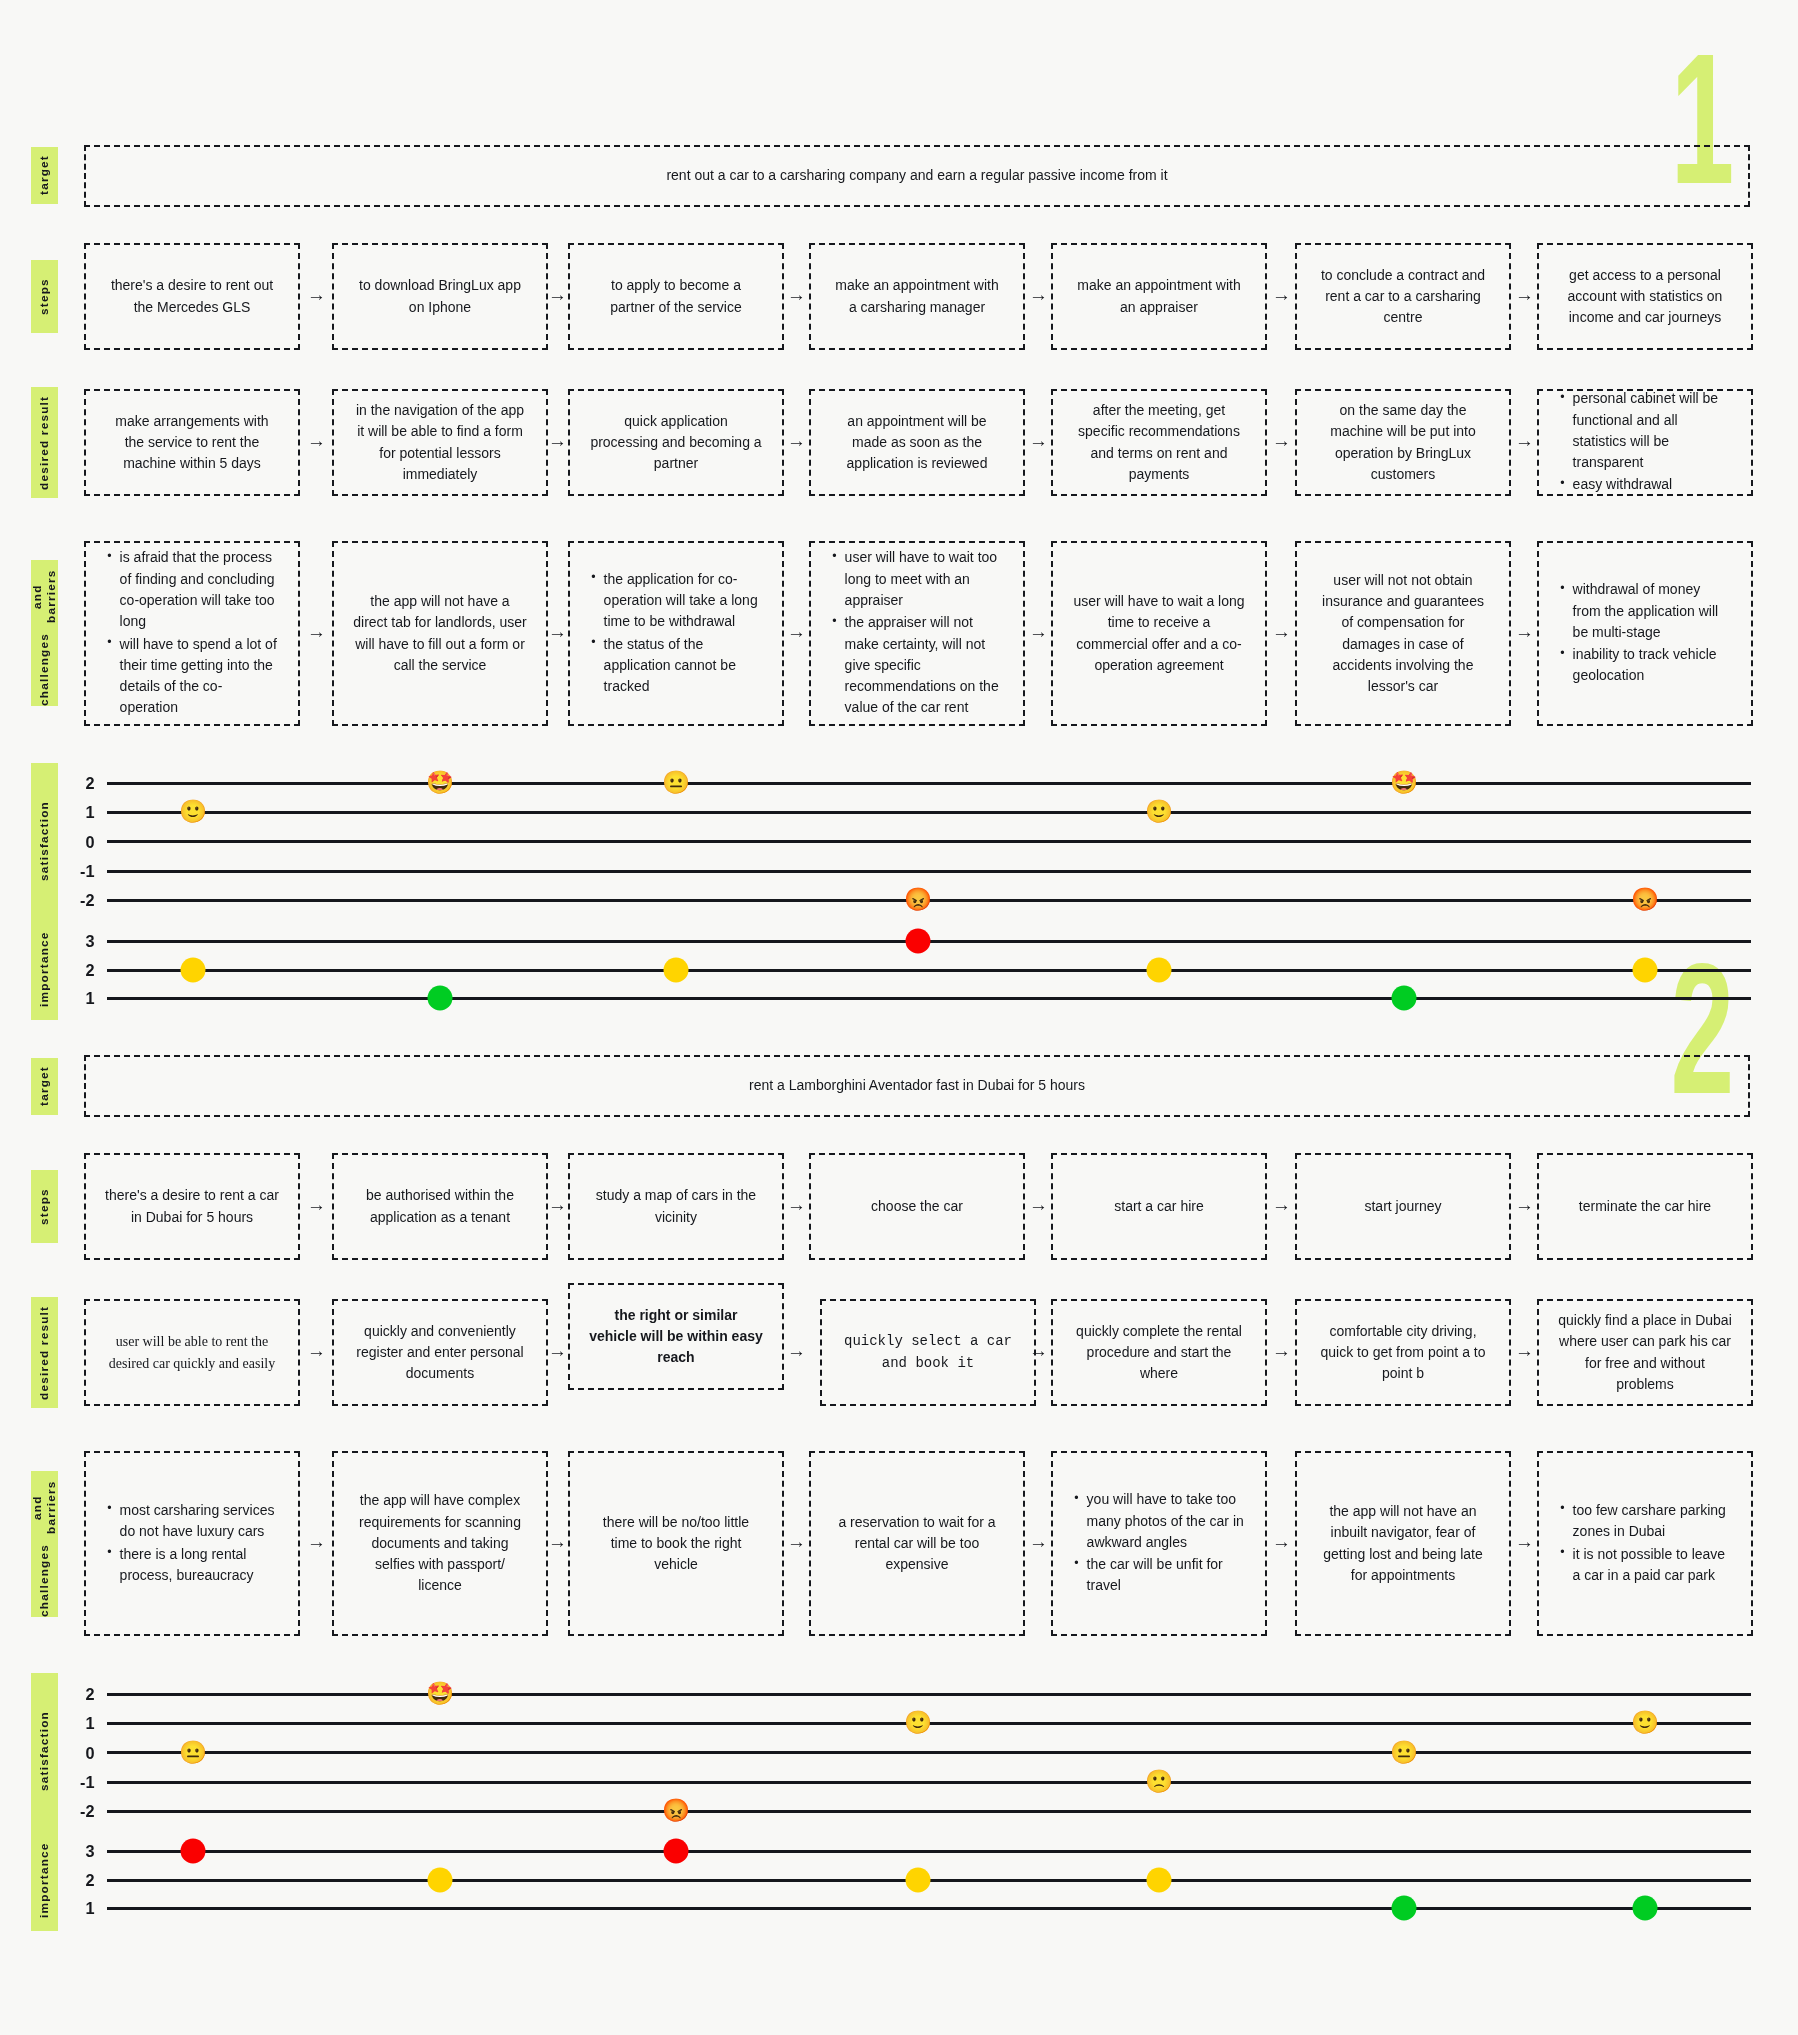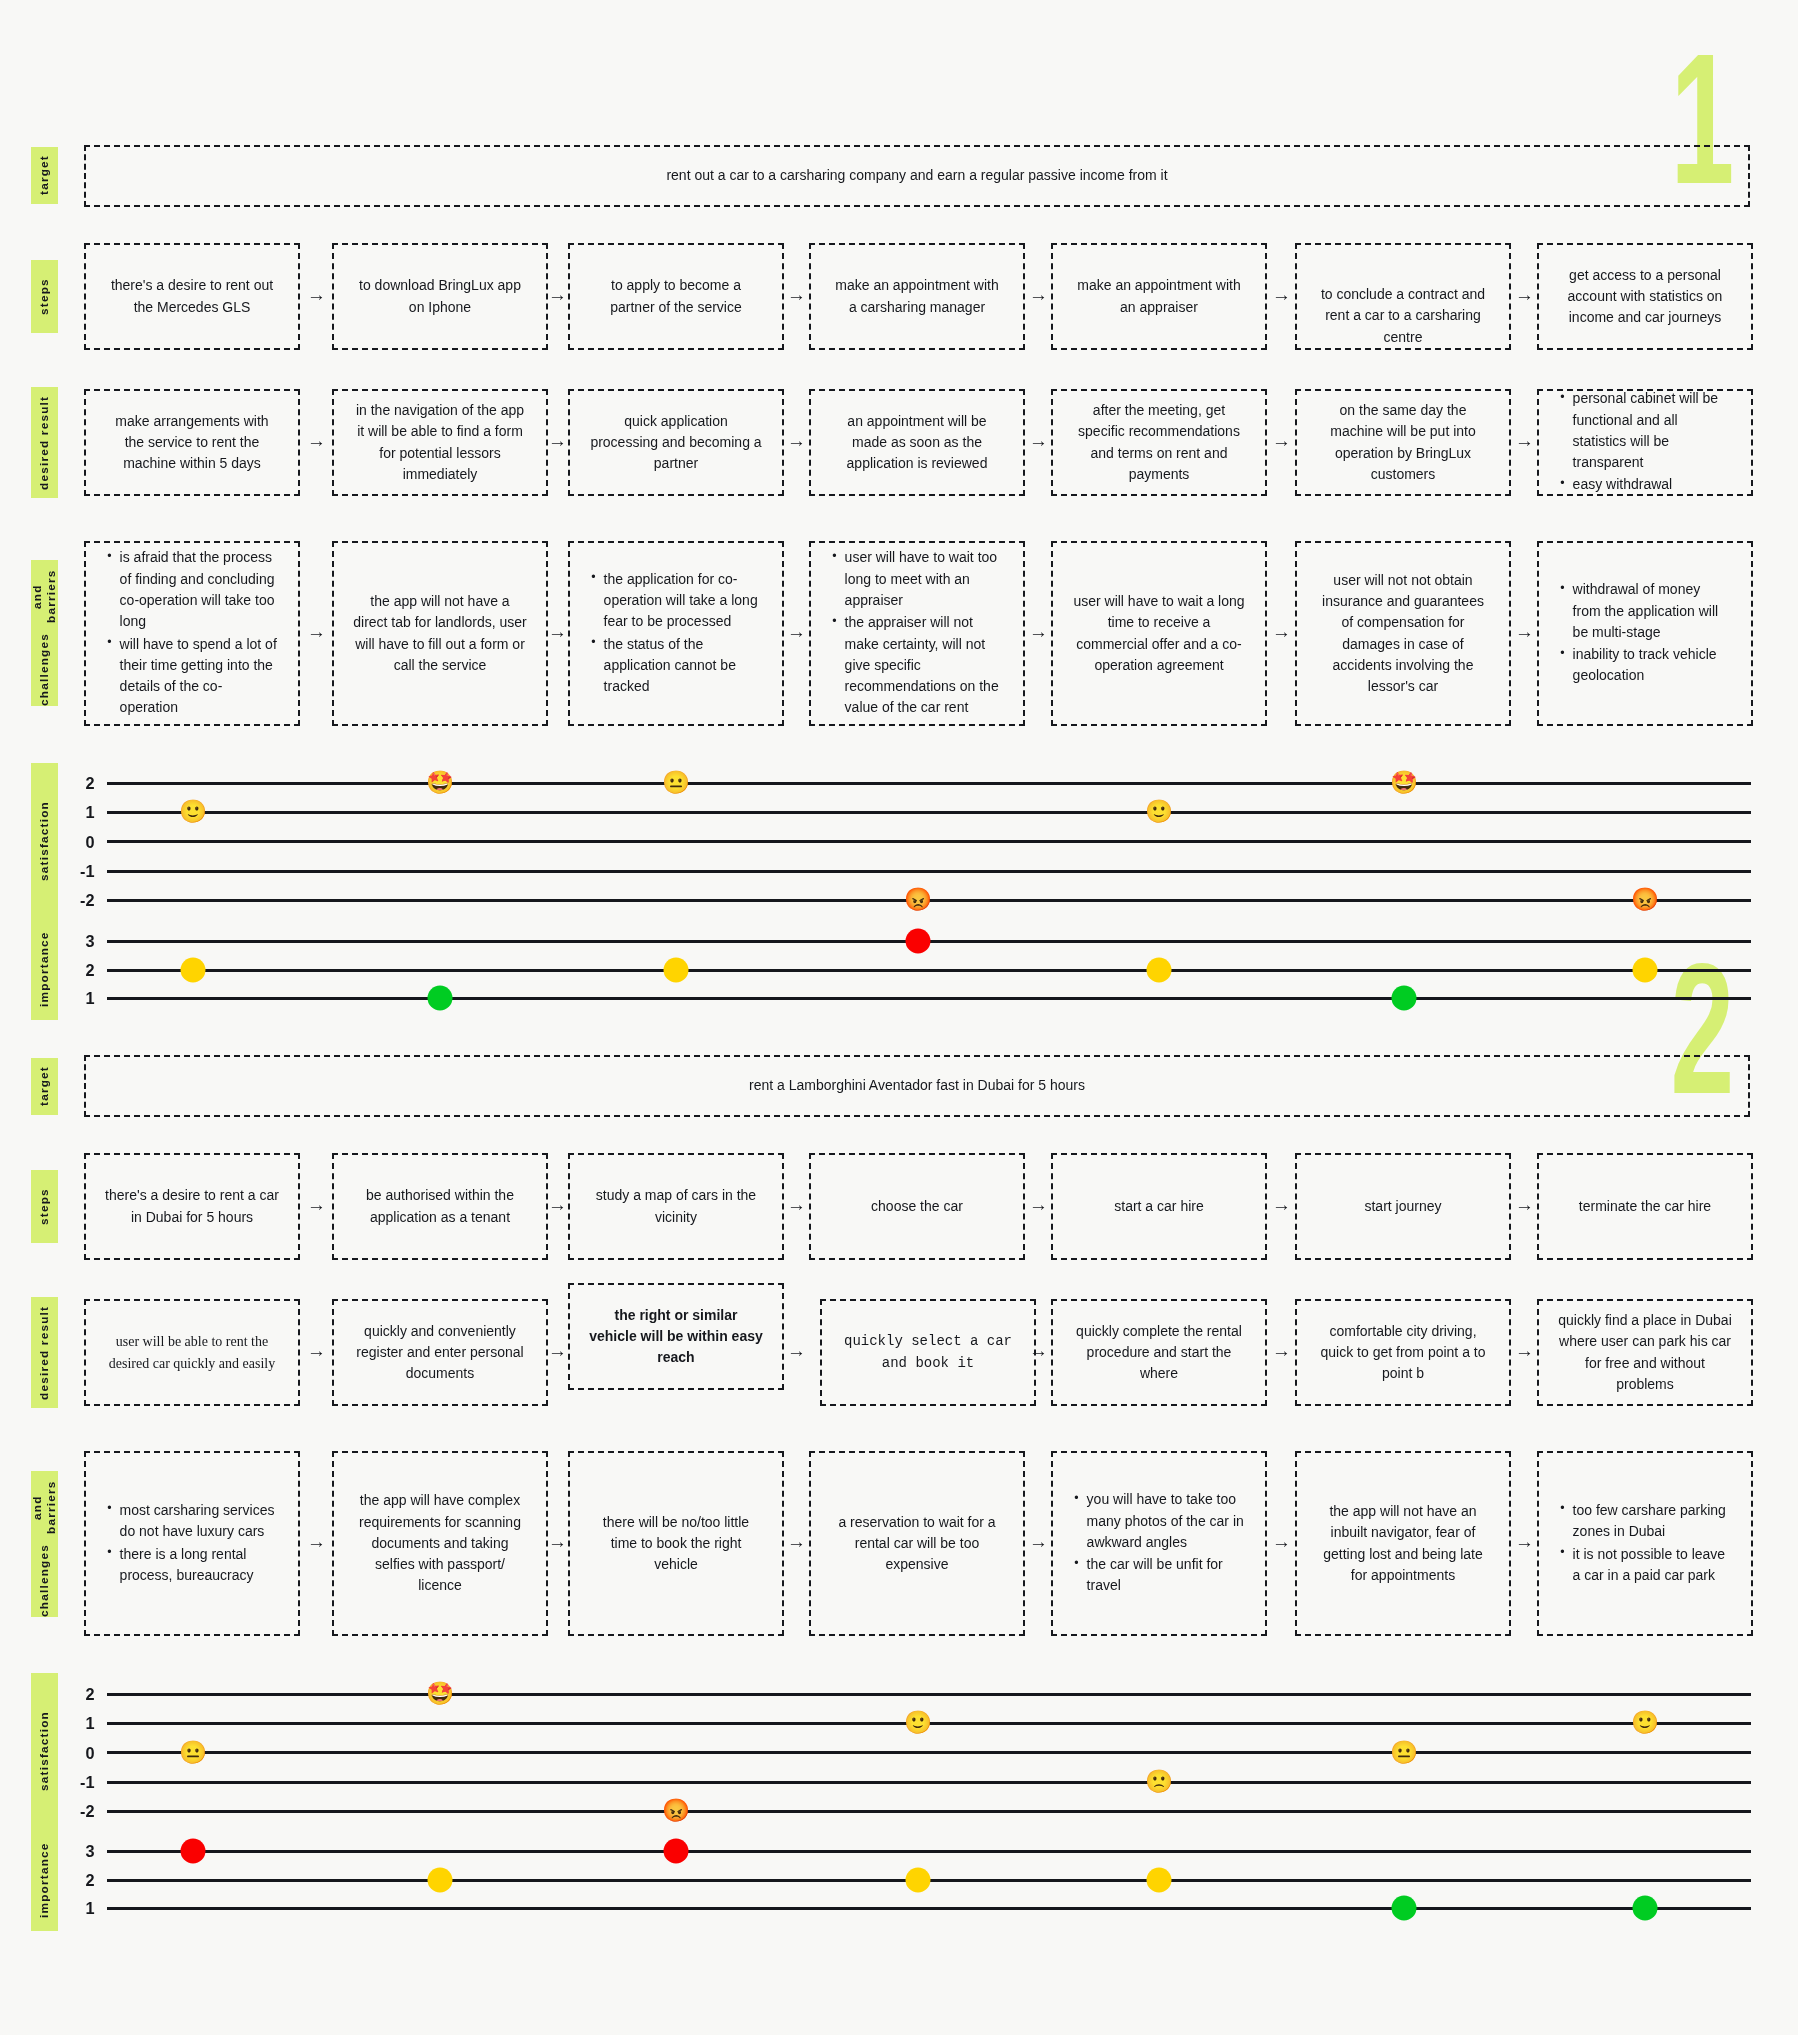--- a/index.html
+++ b/index.html
@@ -153,21 +153,21 @@
     </div>
     <div class="dbox center" style="left: 568px; top: 243px; width: 216px; height: 107px;">
       <div class="inner">to apply to become a partner of the service</div>
     </div>
     <div class="dbox center" style="left: 809px; top: 243px; width: 216px; height: 107px;">
       <div class="inner">make an appointment with a carsharing manager</div>
     </div>
     <div class="dbox center" style="left: 1051px; top: 243px; width: 216px; height: 107px;">
       <div class="inner">make an appointment with an appraiser</div>
     </div>
-    <div class="dbox center" style="left: 1295px; top: 243px; width: 216px; height: 107px; align-items: flex-end;">
+    <div class="dbox center" style="left: 1295px; top: 243px; width: 216px; height: 107px;">
       <div class="inner">to conclude a contract and rent a car to a carsharing centre</div>
     </div>
     <div class="dbox center" style="left: 1537px; top: 243px; width: 216px; height: 107px;">
       <div class="inner">get access to a personal account with statistics on income and car journeys</div>
     </div>
     <div class="arrow" style="left: 307px; top: 285px;">→</div>
     <div class="arrow" style="left: 548px; top: 285px;">→</div>
     <div class="arrow" style="left: 787px; top: 285px;">→</div>
     <div class="arrow" style="left: 1029px; top: 285px;">→</div>
     <div class="arrow" style="left: 1272px; top: 285px;">→</div>
@@ -219,21 +219,21 @@
           <li>will have to spend a lot of their time getting into the details of the co-operation</li>
         </ul>
       </div>
     </div>
     <div class="dbox center" style="left: 332px; top: 541px; width: 216px; height: 185px;">
       <div class="inner">the app will not have a direct tab for landlords, user will have to fill out a form or call the service</div>
     </div>
     <div class="dbox" style="left: 568px; top: 541px; width: 216px; height: 185px;">
       <div class="inner">
         <ul>
-          <li>the application for co-operation will take a long fear to be processed</li>
+          <li>the application for co-operation will take a long time to be withdrawal</li>
           <li>the status of the application cannot be tracked</li>
         </ul>
       </div>
     </div>
     <div class="dbox" style="left: 809px; top: 541px; width: 216px; height: 185px;">
       <div class="inner">
         <ul>
           <li>user will have to wait too long to meet with an appraiser</li>
           <li>the appraiser will not make certainty, will not give specific recommendations on the value of the car rent</li>
         </ul>

